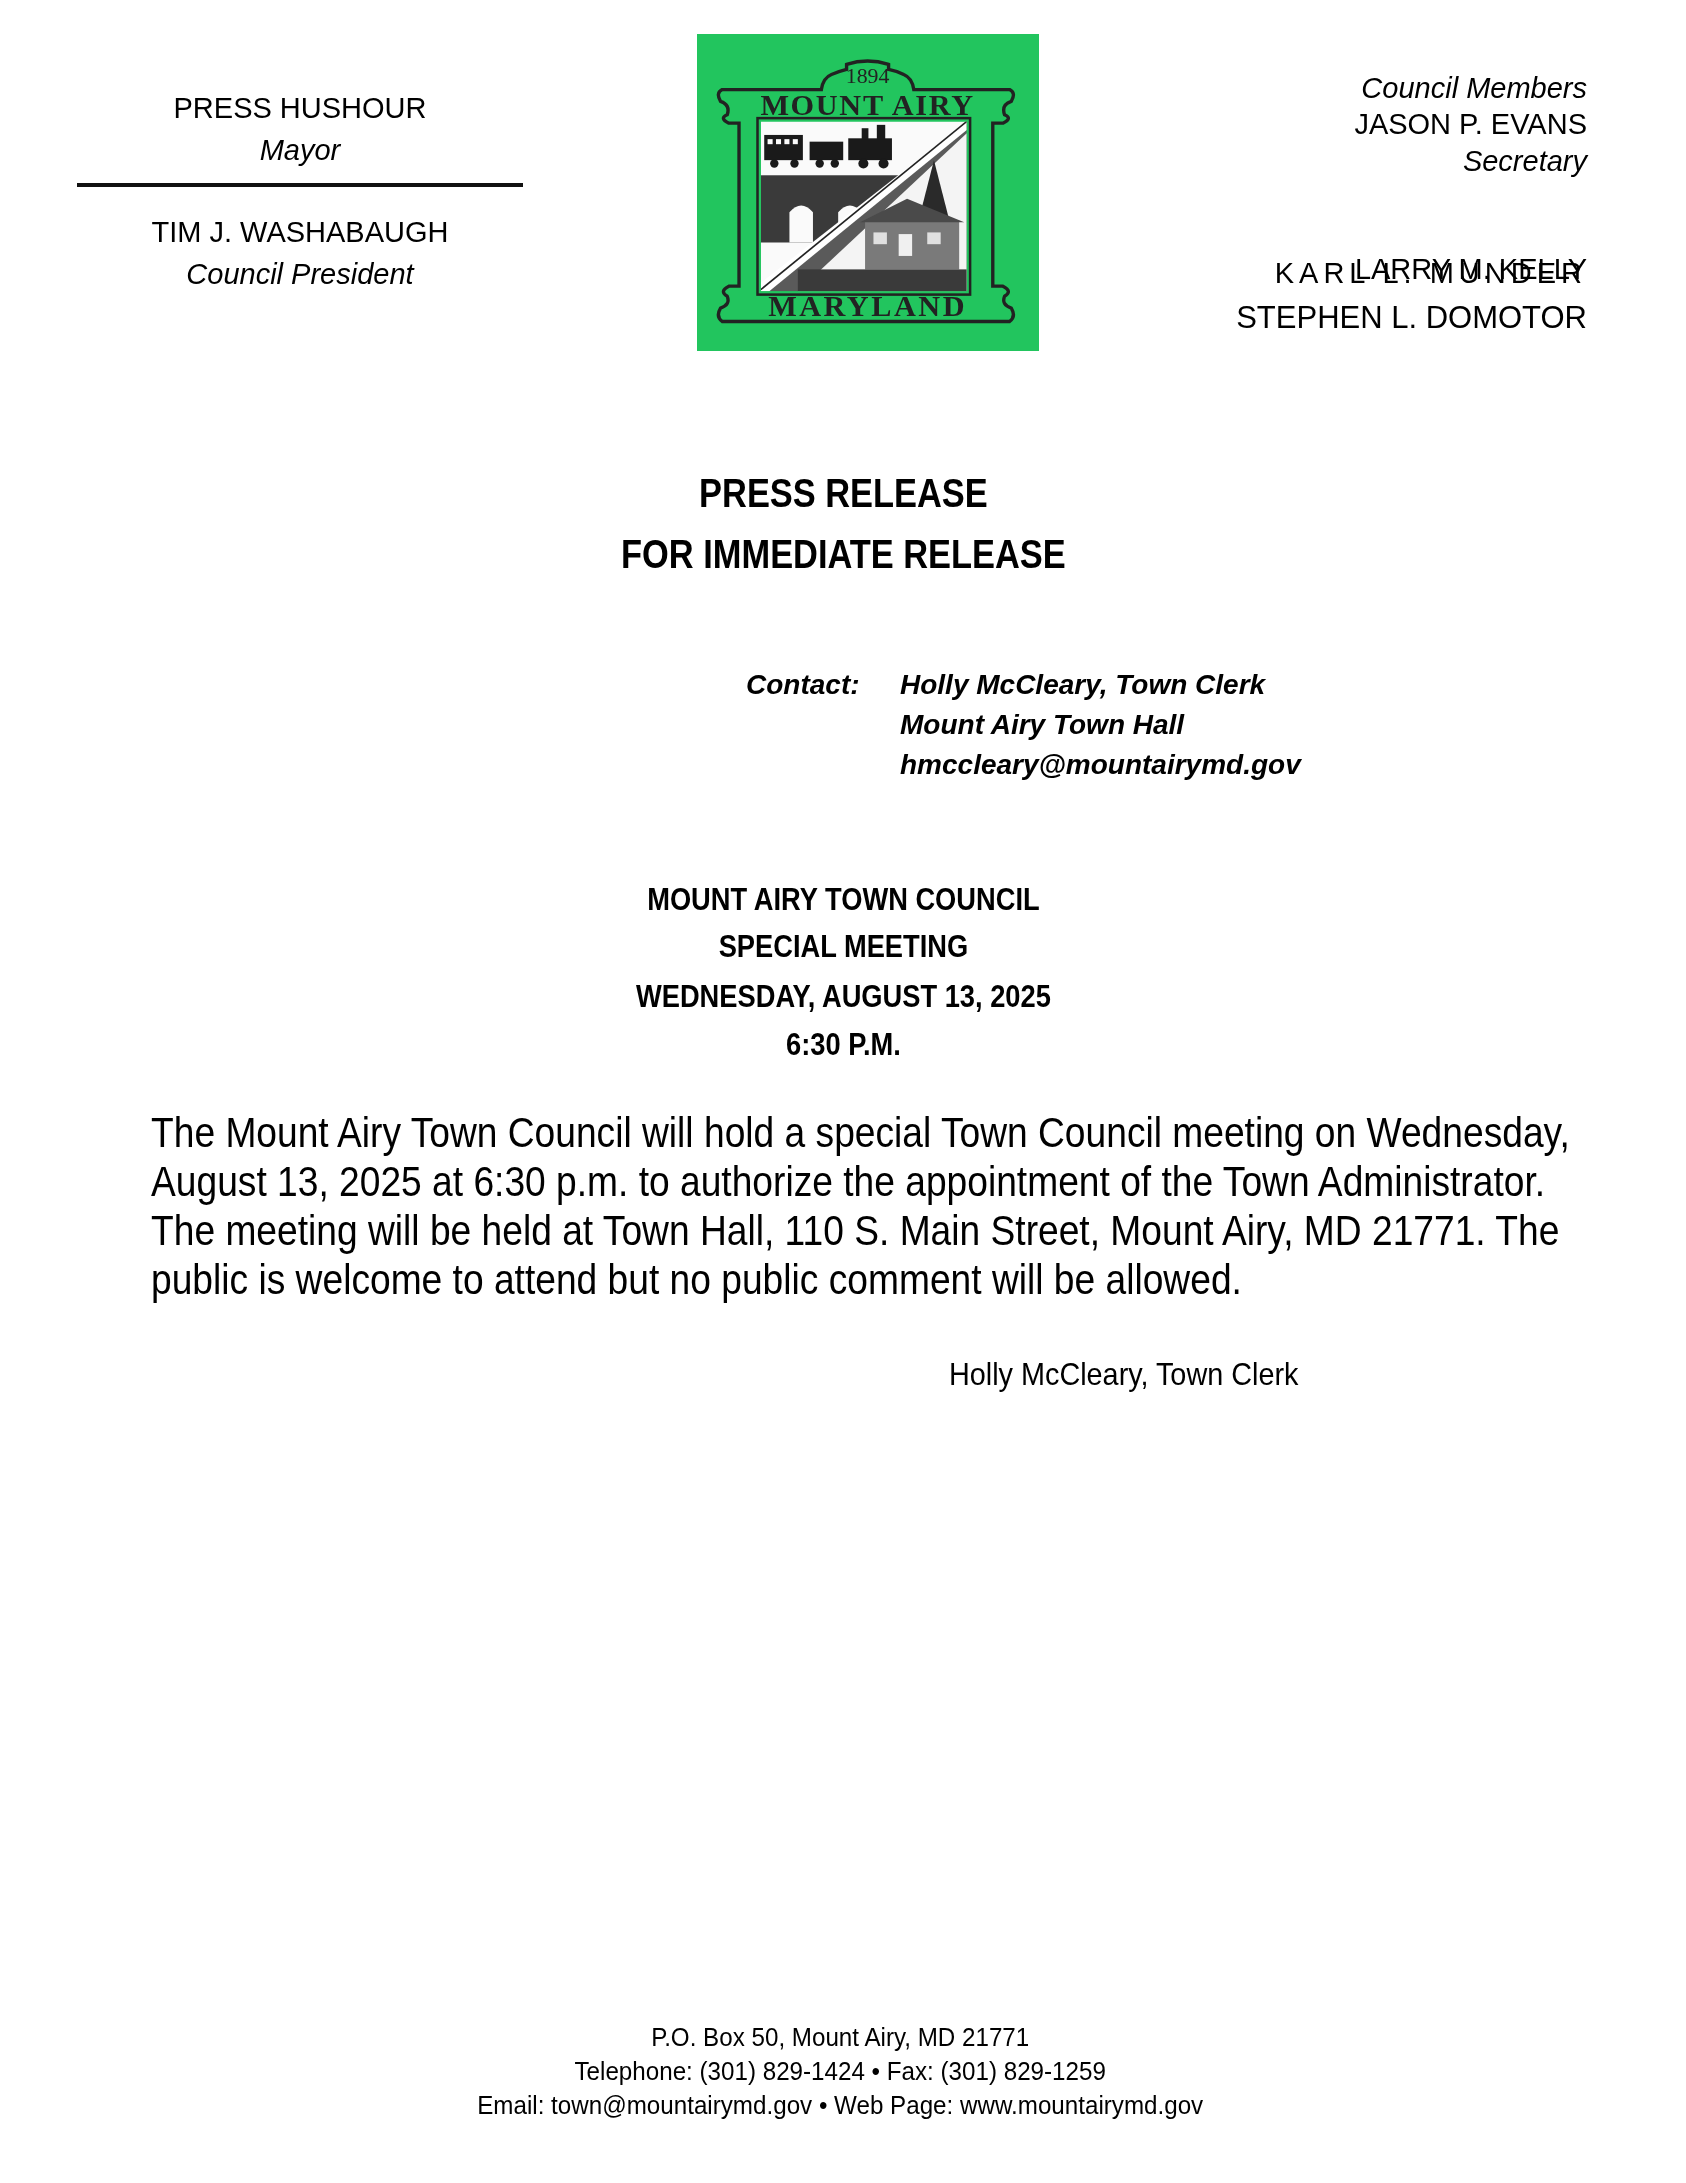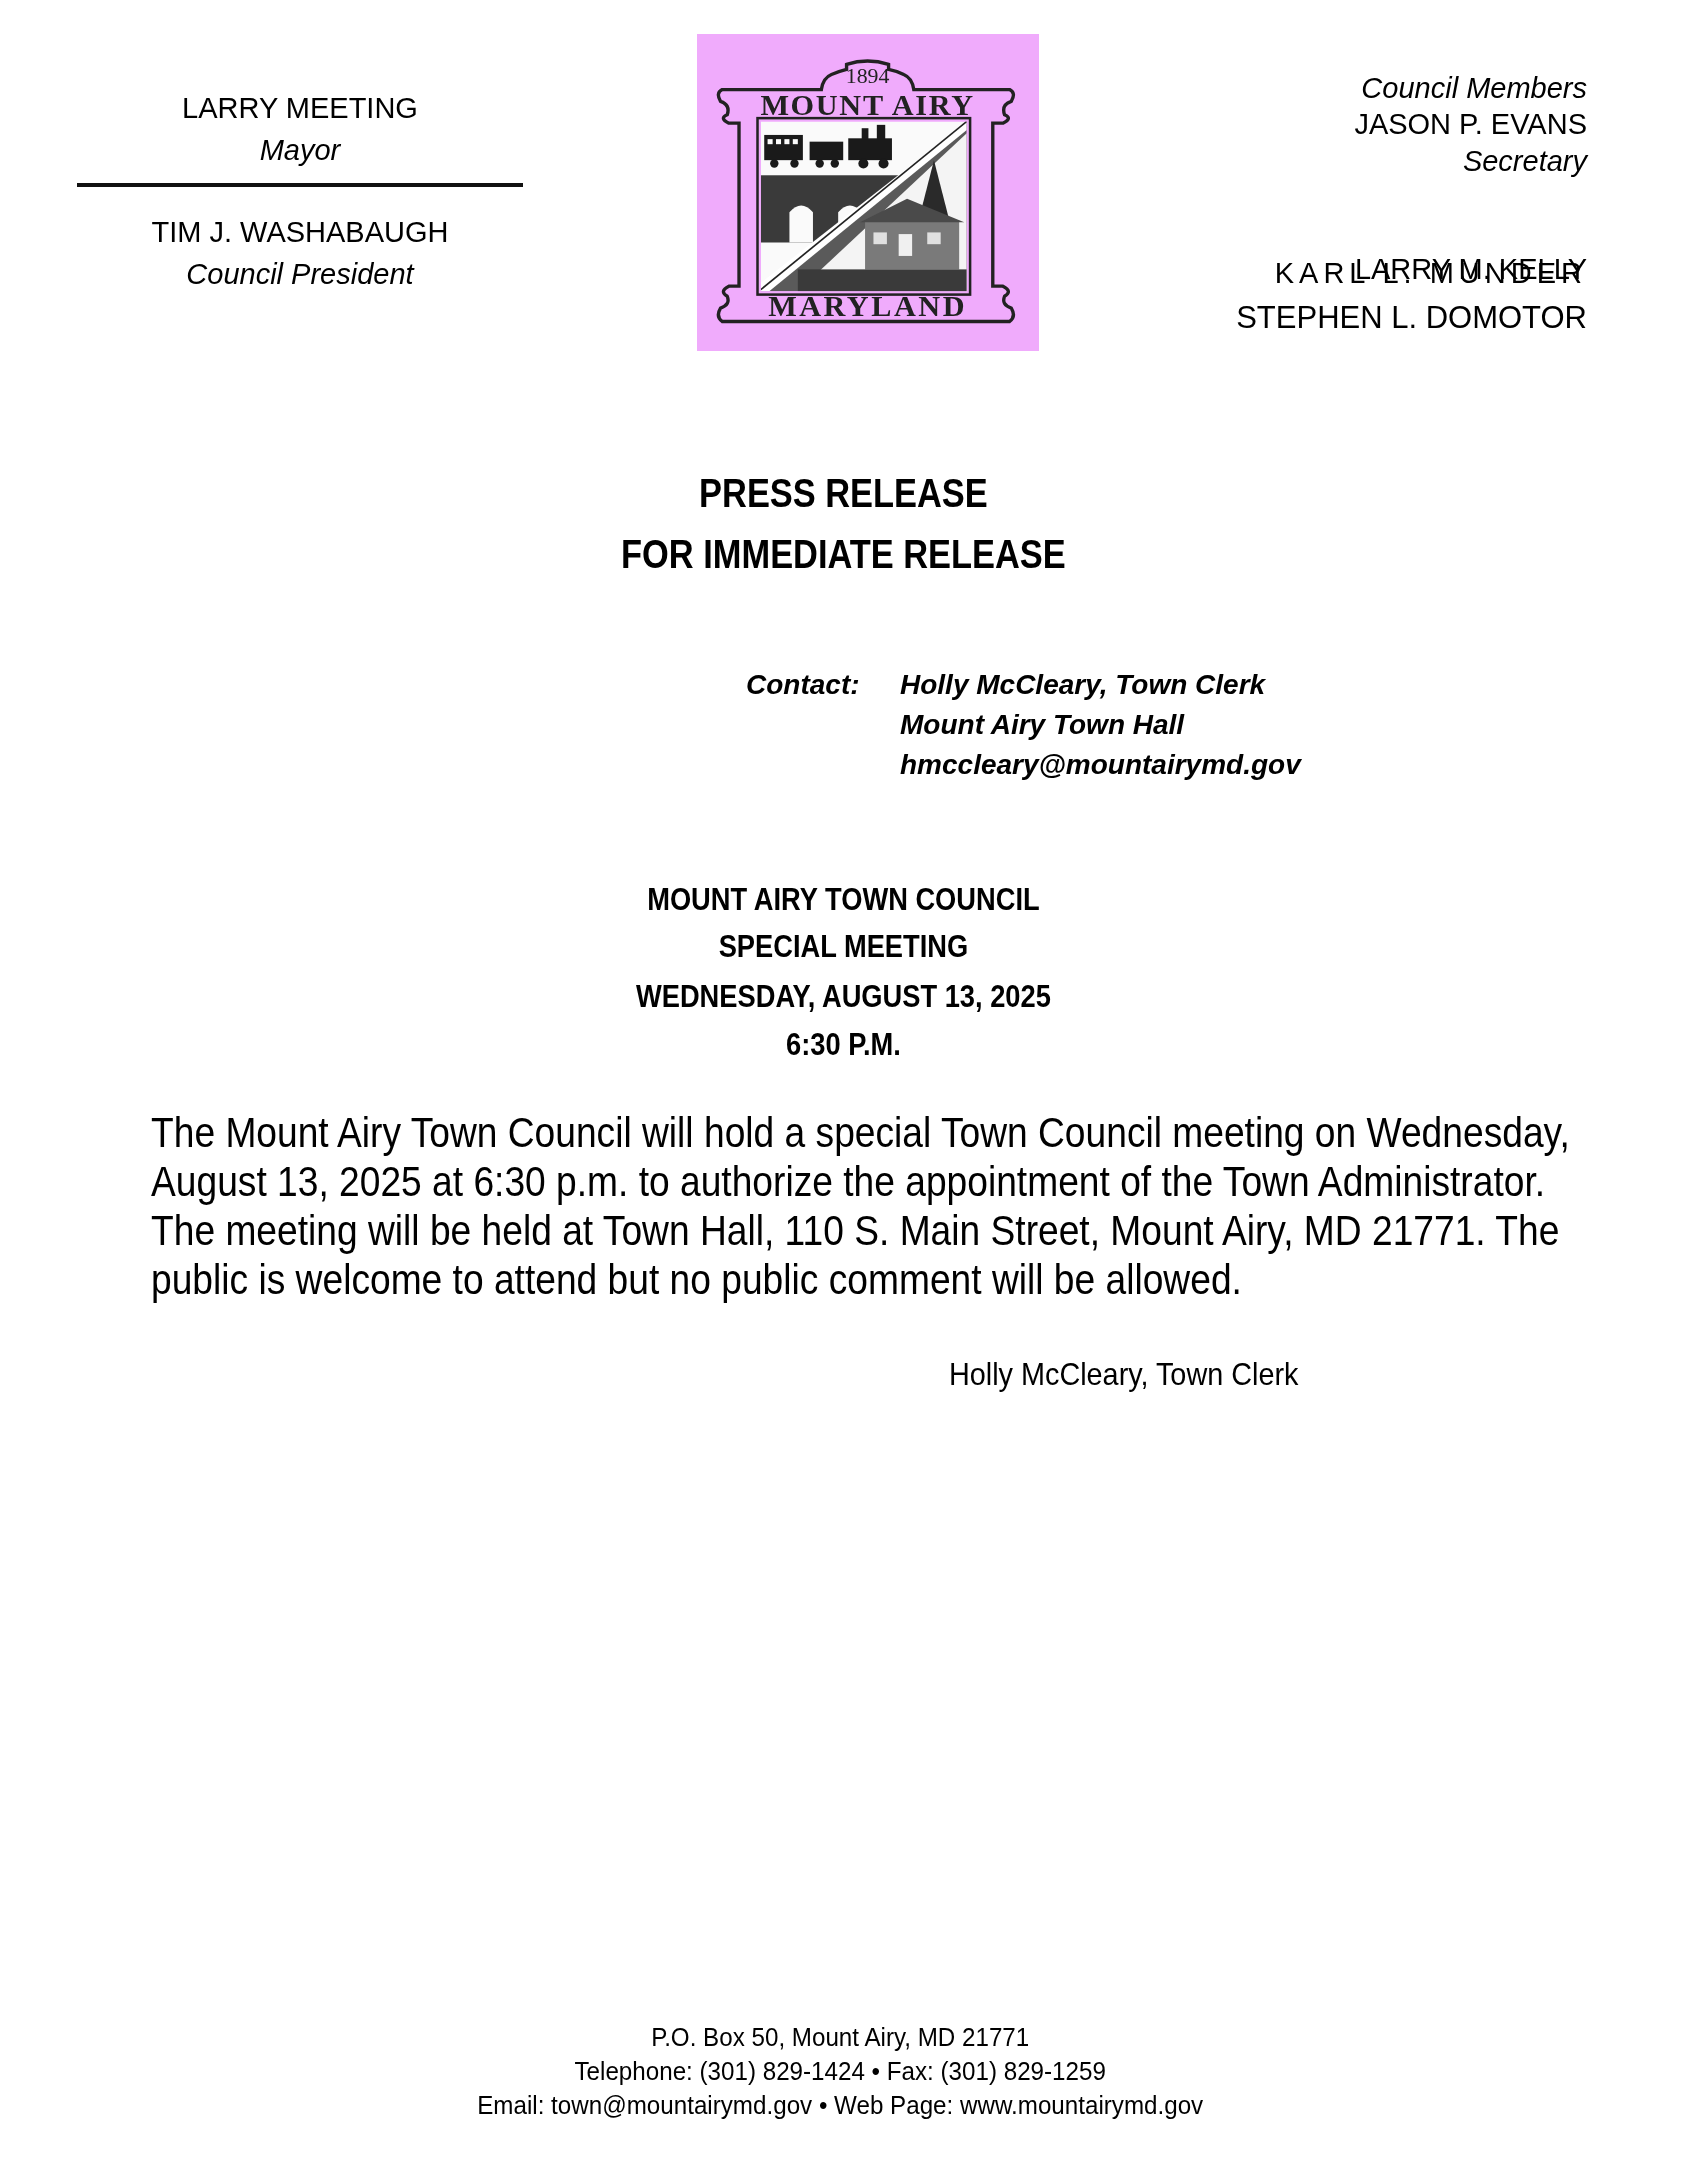--- a/index.html
+++ b/index.html
@@ -13,21 +13,21 @@
   .left-col .role { position: absolute; left: 0; width: 446px; text-align: center; font-size: 29px; line-height: 34px; font-style: italic; white-space: nowrap; }
   .rule { position: absolute; left: 77px; top: 183px; width: 446px; height: 4.2px; background: #111; }
 
   
   .right-col { left: 1159px; width: 428px; top: 0; }
   .right-col .line { position: absolute; left: 0; width: 428px; text-align: right; font-size: 29px; line-height: 34px; white-space: nowrap; }
   .right-col .italic { font-style: italic; }
   .right-col .spaced { letter-spacing: 5px; margin-top: 40px; }
 
   
-  .logo { left: 697px; top: 34px; width: 342px; height: 317px; background: #f0abfc; }
+  .logo { left: 697px; top: 34px; width: 342px; height: 317px; background: #22c55e; }
 
   
   .title { position: absolute; left: 0; width: 1687px; text-align: center; font-family: "Liberation Sans", sans-serif; font-weight: bold; white-space: nowrap; }
   .press { font-size: 40px; line-height: 47px; transform: scaleX(0.86); transform-origin: 843px 0; }
 
   .contact { font-family: "Liberation Sans", sans-serif; font-weight: bold; font-style: italic; font-size: 28px; line-height: 39px; white-space: nowrap; }
   .contact .label { position: absolute; left: 746px; }
   .contact .val { position: absolute; left: 900px; }
 
   .meeting { font-size: 31px; line-height: 49px; transform: scaleX(0.88); transform-origin: 843px 0; }
@@ -37,21 +37,21 @@
 
   .signature { position: absolute; left: 949px; top: 1350px; font-family: "Liberation Sans", sans-serif; font-size: 32px; line-height: 49px; white-space: nowrap; transform: scaleX(0.9); transform-origin: 0 0; }
 
   .footer { position: absolute; left: 0; width: 1680px; top: 2020px; text-align: center; font-family: "Liberation Sans", sans-serif; font-size: 26px; line-height: 34px; white-space: nowrap; }
   .footer .fl { display: block; transform: scaleX(0.93); transform-origin: 843px 0; }
 </style>
 </head>
 <body>
 
 <div class="abs left-col sans">
-  <div class="name" style="top:91px">LARRY MEETING</div>
+  <div class="name" style="top:91px">PRESS HUSHOUR</div>
   <div class="role" style="top:133px">Mayor</div>
   <div class="name" style="top:215px">TIM J. WASHABAUGH</div>
   <div class="role" style="top:257px">Council President</div>
 </div>
 <div class="rule"></div>
 
 <div class="abs logo">
   <svg width="342" height="317" viewBox="0 0 407 377" xmlns="http://www.w3.org/2000/svg">
 
     <path d="M30 66 L148 66 Q150 52 160 48 Q170 44 178 42 L178 36 Q203 28 228 36 L228 42 Q238 44 246 48 Q256 52 258 66 L372 66 Q380 70 374 80 Q362 84 366 96 Q376 100 364 106 L352 106 L352 300 L364 300 Q376 306 366 312 Q362 322 374 326 Q380 336 372 342 L30 342 Q22 336 28 326 Q40 322 36 312 Q26 306 38 300 L50 300 L50 106 L38 106 Q26 100 36 96 Q40 84 28 80 Q22 70 30 66 Z" fill="none" stroke="#222" stroke-width="4"></path>

